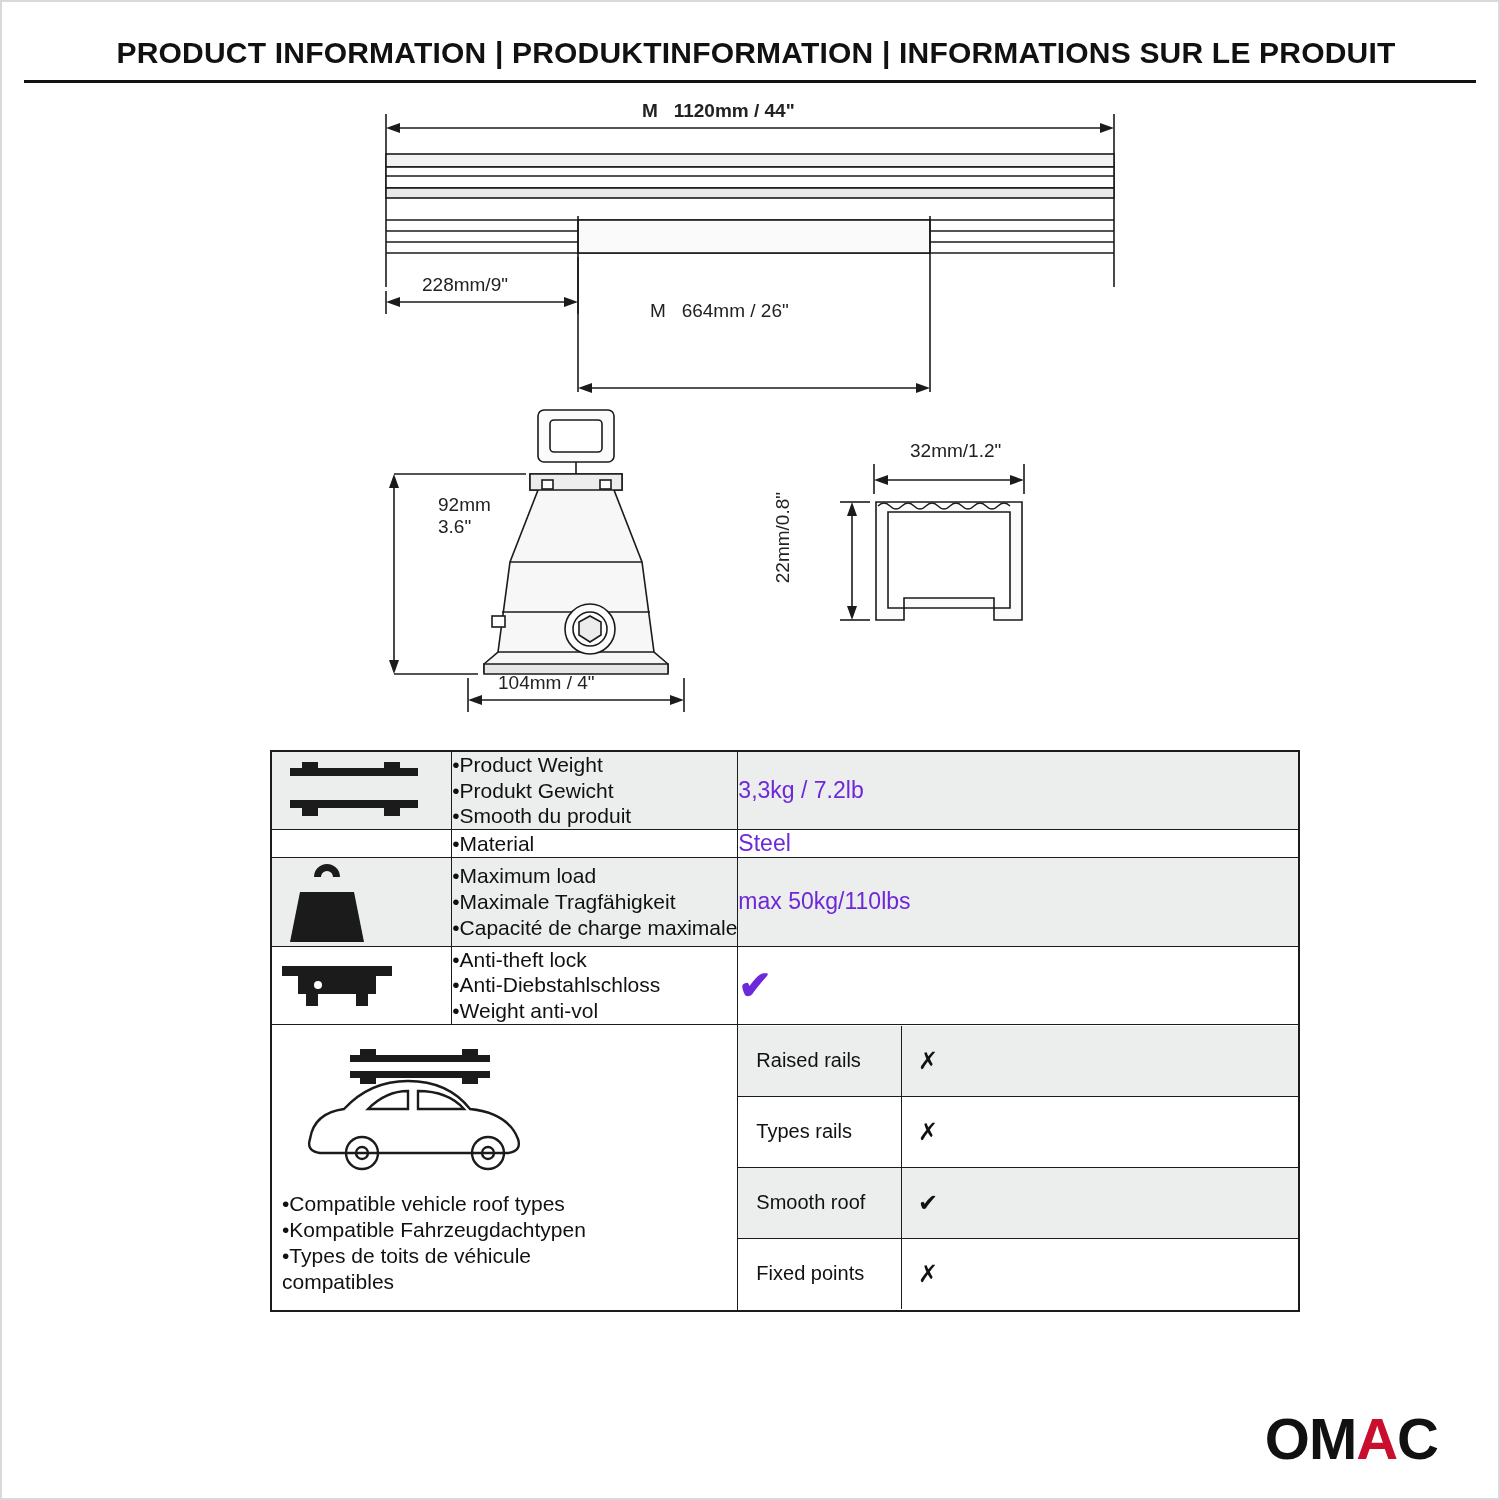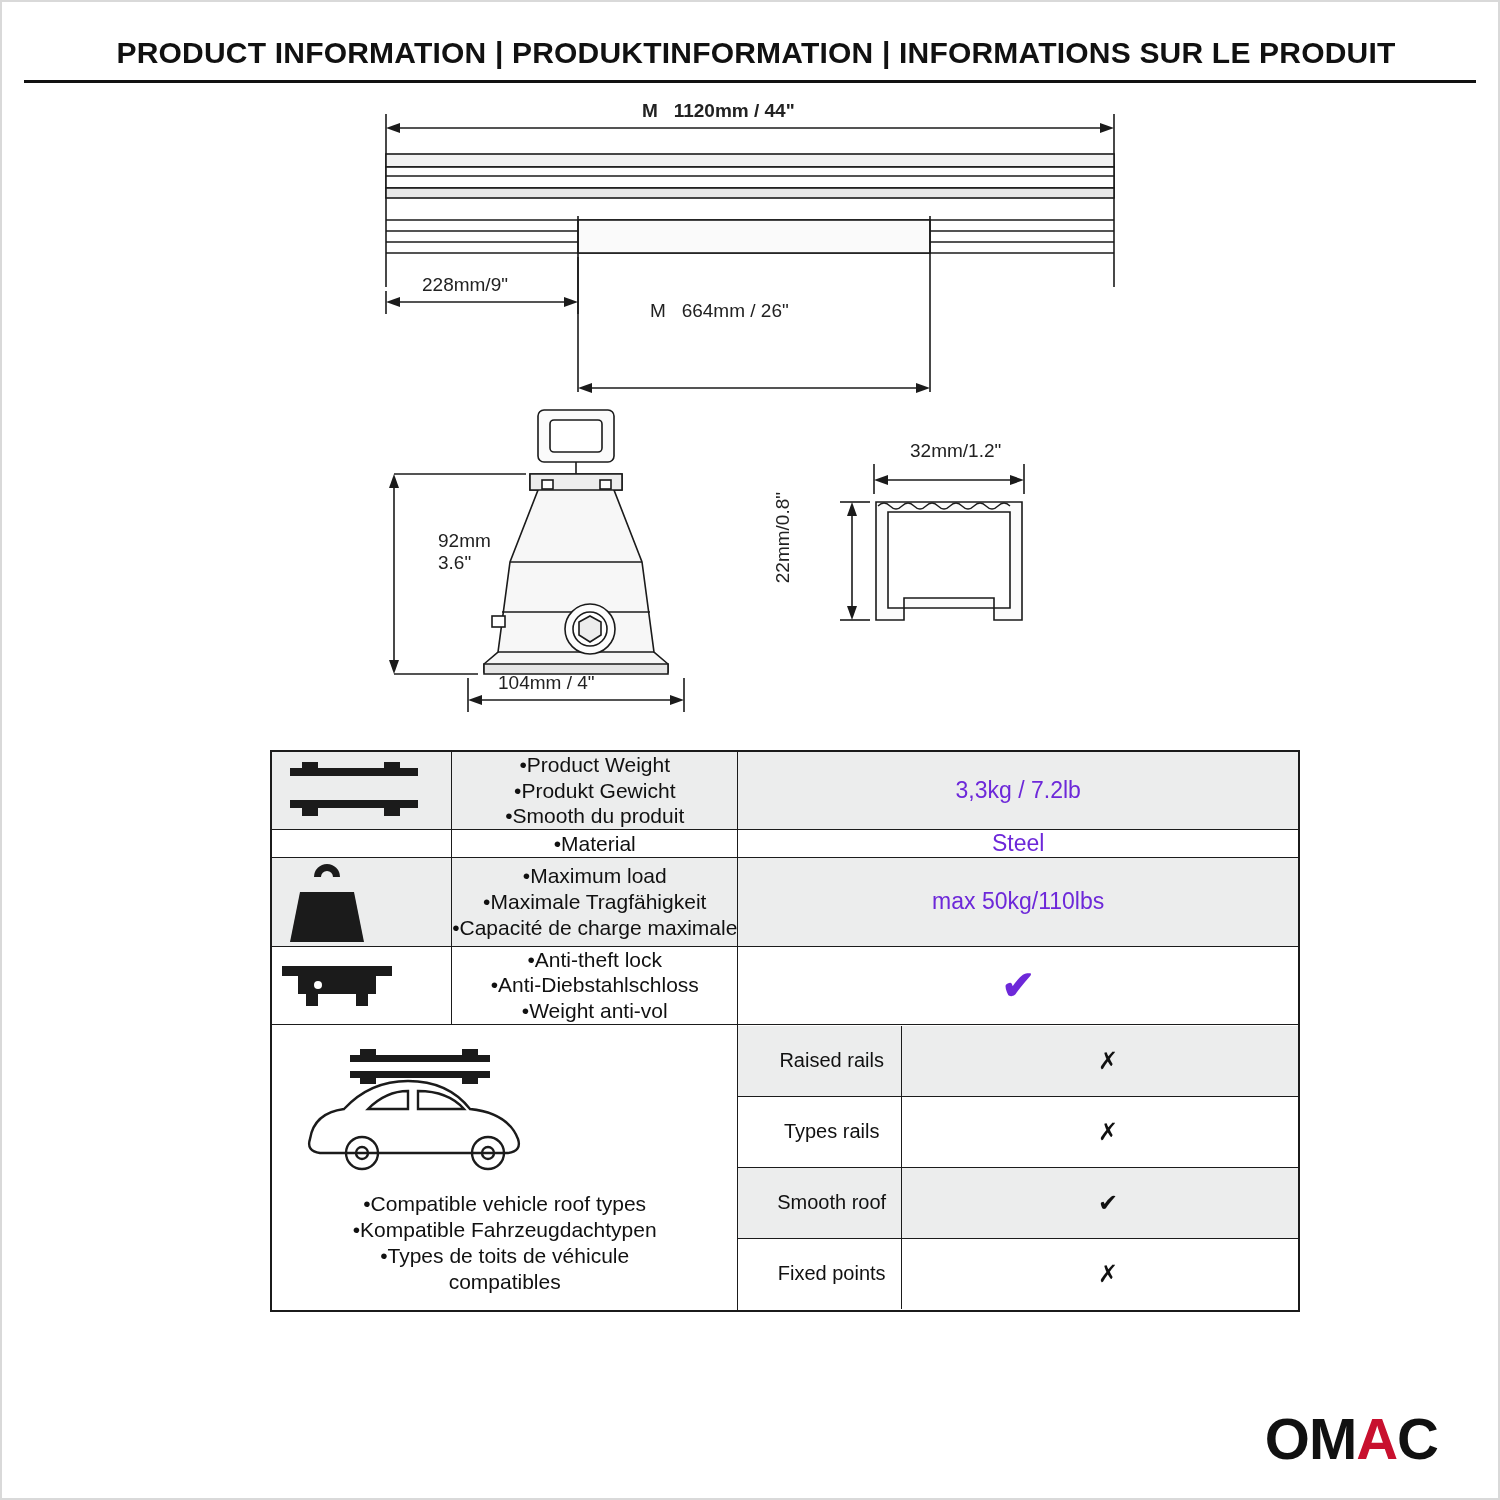--- a/index.html
+++ b/index.html
@@ -69,21 +69,20 @@
     top: 748px;
     width: 1030px;
     border: 2px solid #1b1b1b;
     border-collapse: collapse;
     box-sizing: border-box;
   }
   .spec-table td {
     border: 1px solid #1b1b1b;
     vertical-align: middle;
     padding: 0;
-    text-align: center;
   }
   .cell-icon {
     width: 180px;
     text-align: center;
     padding: 8px 0;
   }
   .cell-label {
     font-size: 21px;
     line-height: 1.22;
     padding: 10px 8px 10px 4px;
@@ -103,21 +102,21 @@
     font-weight: bold;
   }
   .sub-table {
     width: 100%;
     border-collapse: collapse;
   }
   .sub-table td {
     border: 1px solid #1b1b1b;
     font-size: 20px;
     height: 70px;
-    padding: 0 0 0 24px;
+    padding: 0 0 0 18px;
     color: #111;
   }
   .sub-table td.mark {
     width: 380px;
     font-size: 24px;
     padding-left: 16px;
   }
   .sub-table tr td:first-child { border-left: none; }
   .sub-table tr td:last-child { border-right: none; }
   .sub-table tr:first-child td { border-top: none; }
@@ -244,21 +243,21 @@
       </g>
     </svg>
 
     <div class="dim-text" style="left:640px; top:8px; font-weight:600;">
       <span>M</span>&nbsp;&nbsp;&nbsp;<span>1120mm / 44"</span>
     </div>
     <div class="dim-text" style="left:420px; top:182px;">228mm/9"</div>
     <div class="dim-text" style="left:648px; top:208px;">
       <span>M</span>&nbsp;&nbsp;&nbsp;<span>664mm / 26"</span>
     </div>
-    <div class="dim-text" style="left:436px; top:438px;">
+    <div class="dim-text" style="left:436px; top:402px;">
       <div>92mm</div>
       <div>3.6"</div>
     </div>
     <div class="dim-text" style="left:496px; top:580px;">104mm / 4"</div>
     <div class="dim-text" style="left:908px; top:348px;">32mm/1.2"</div>
     <div class="dim-text" style="left:770px; top:400px; writing-mode:vertical-rl; transform:rotate(180deg);">22mm/0.8"</div>
   </div>
 
   <table class="spec-table">
     <tbody>

